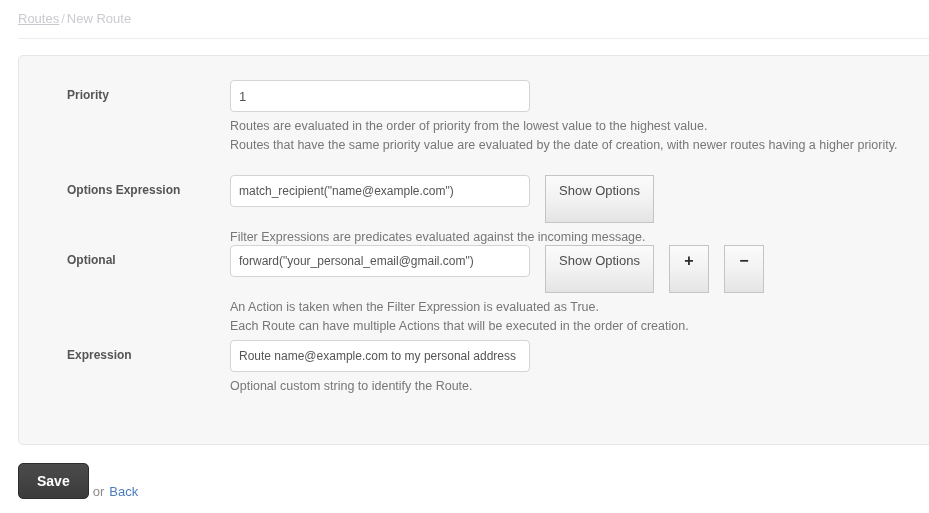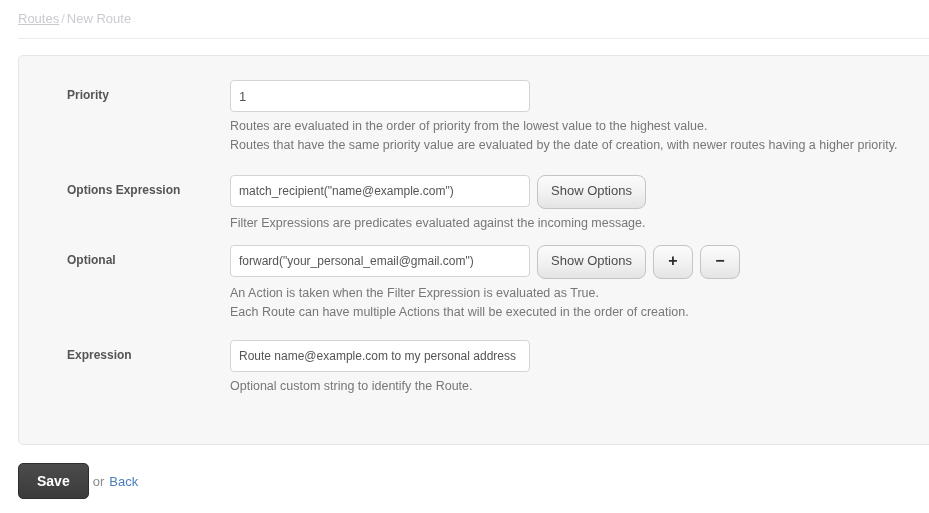--- a/index.html
+++ b/index.html
@@ -108,32 +108,33 @@
     border: 1px solid #d4d4d4;
     border-radius: 4px;
     outline: none;
   }
   .text-input.small-text {
     font-size: 12px;
   }
 
   .btn {
     box-sizing: border-box;
-    height: 34px;
+    height: 48px;
     padding: 0 13px;
     font-family: "Liberation Sans", sans-serif;
     font-size: 13px;
     color: #4c4c4c;
     background: linear-gradient(to bottom, #fbfbfb 0%, #f2f2f2 50%, #e4e4e4 100%);
     border: 1px solid #c4c4c4;
-    border-radius: 8px;
+    border-radius: 0;
     cursor: pointer;
     white-space: nowrap;
     line-height: 30px;
     text-align: center;
+    margin-left: 8px;
   }
   .btn-icon {
     width: 40px;
     padding: 0;
     font-size: 16px;
     font-weight: bold;
     color: #2b2b2b;
   }
 
   .help {
@@ -143,21 +144,21 @@
     line-height: 19px;
     white-space: nowrap;
   }
 
   
   .footer {
     position: absolute;
     left: 18px;
     top: 463px;
     display: flex;
-    align-items: center;
+    align-items: flex-end;
   }
   .btn-save {
     box-sizing: border-box;
     height: 36px;
     padding: 0 18px;
     font-family: "Liberation Sans", sans-serif;
     font-size: 14px;
     font-weight: bold;
     color: #ffffff;
     background: linear-gradient(to bottom, #4b4b4b 0%, #3b3b3b 100%);

